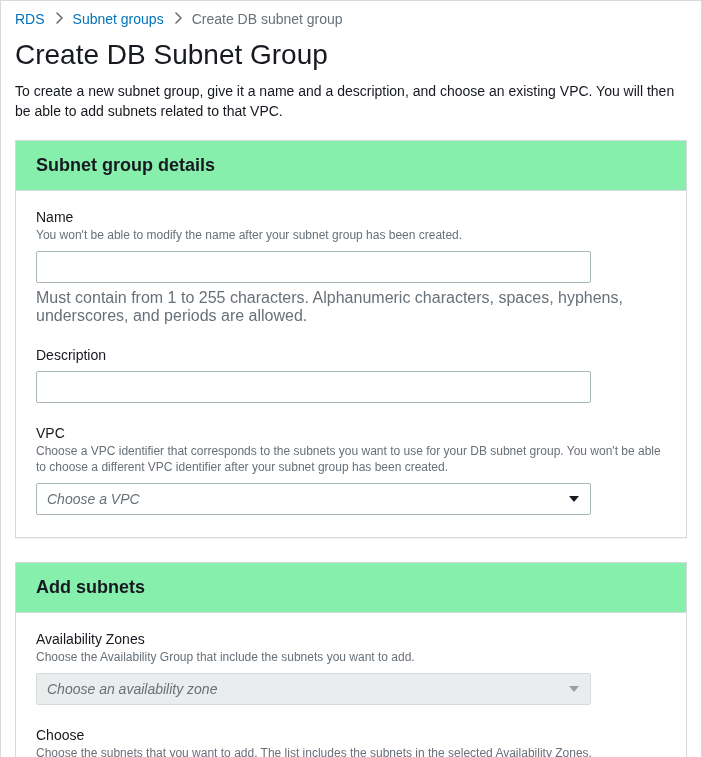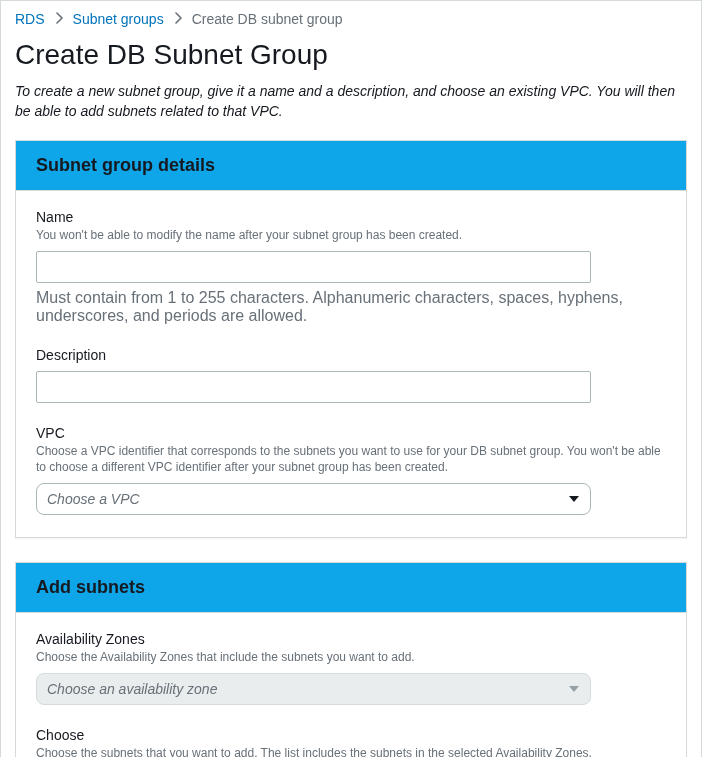--- a/index.html
+++ b/index.html
@@ -27,32 +27,31 @@
     font-size: 28px;
     font-weight: 400;
     margin: 6px 0 10px 0;
     color: #16191f;
   }
   .page-desc {
     font-size: 14px;
     color: #16191f;
     line-height: 1.45;
     margin-bottom: 18px;
-    font-style: italic;
   }
   .panel {
     border: 1px solid #d5dbdb;
     background: #fff;
     margin-bottom: 24px;
     box-shadow: 0 1px 1px rgba(0,0,0,0.04);
   }
   .panel-header {
     padding: 14px 20px;
     border-bottom: 1px solid #d5dbdb;
-    background: #0ea5e9;
+    background: #86efac;
   }
   .panel-body { padding: 18px 20px 22px 20px; }
   .panel-title {
     font-size: 18px;
     font-weight: 700;
     color: #16191f;
     margin: 0;
   }
   .field { margin-bottom: 22px; }
   .field:last-child { margin-bottom: 0; }
@@ -86,21 +85,21 @@
   }
   .select-wrap {
     position: relative;
     width: 555px;
     max-width: 100%;
     margin-top: 8px;
   }
   .select {
     height: 32px;
     border: 1px solid #aab7b8;
-    border-radius: 8px;
+    border-radius: 2px;
     padding: 6px 32px 6px 10px;
     font-size: 14px;
     background: #fff;
     display: flex;
     align-items: center;
     color: #687078;
     font-style: italic;
     cursor: pointer;
   }
   .select.disabled {
@@ -178,21 +177,21 @@
   </section>
 
   <section class="panel">
     <div class="panel-header">
       <h2 class="panel-title">Add subnets</h2>
     </div>
     <div class="panel-body">
 
       <div class="field">
         <label class="field-label">Availability Zones</label>
-        <div class="field-hint">Choose the Availability Zones that include the subnets you want to add.</div>
+        <div class="field-hint">Choose the Availability Group that include the subnets you want to add.</div>
         <div class="select-wrap">
           <div class="select disabled">
             <span>Choose an availability zone</span>
             <span class="tri disabled">
               <svg width="10" height="6" viewBox="0 0 10 6">
                   <path d="M0 0h10L5 6z" fill="#97a0a5"></path>
                 </svg>
             </span>
           </div>
         </div>

